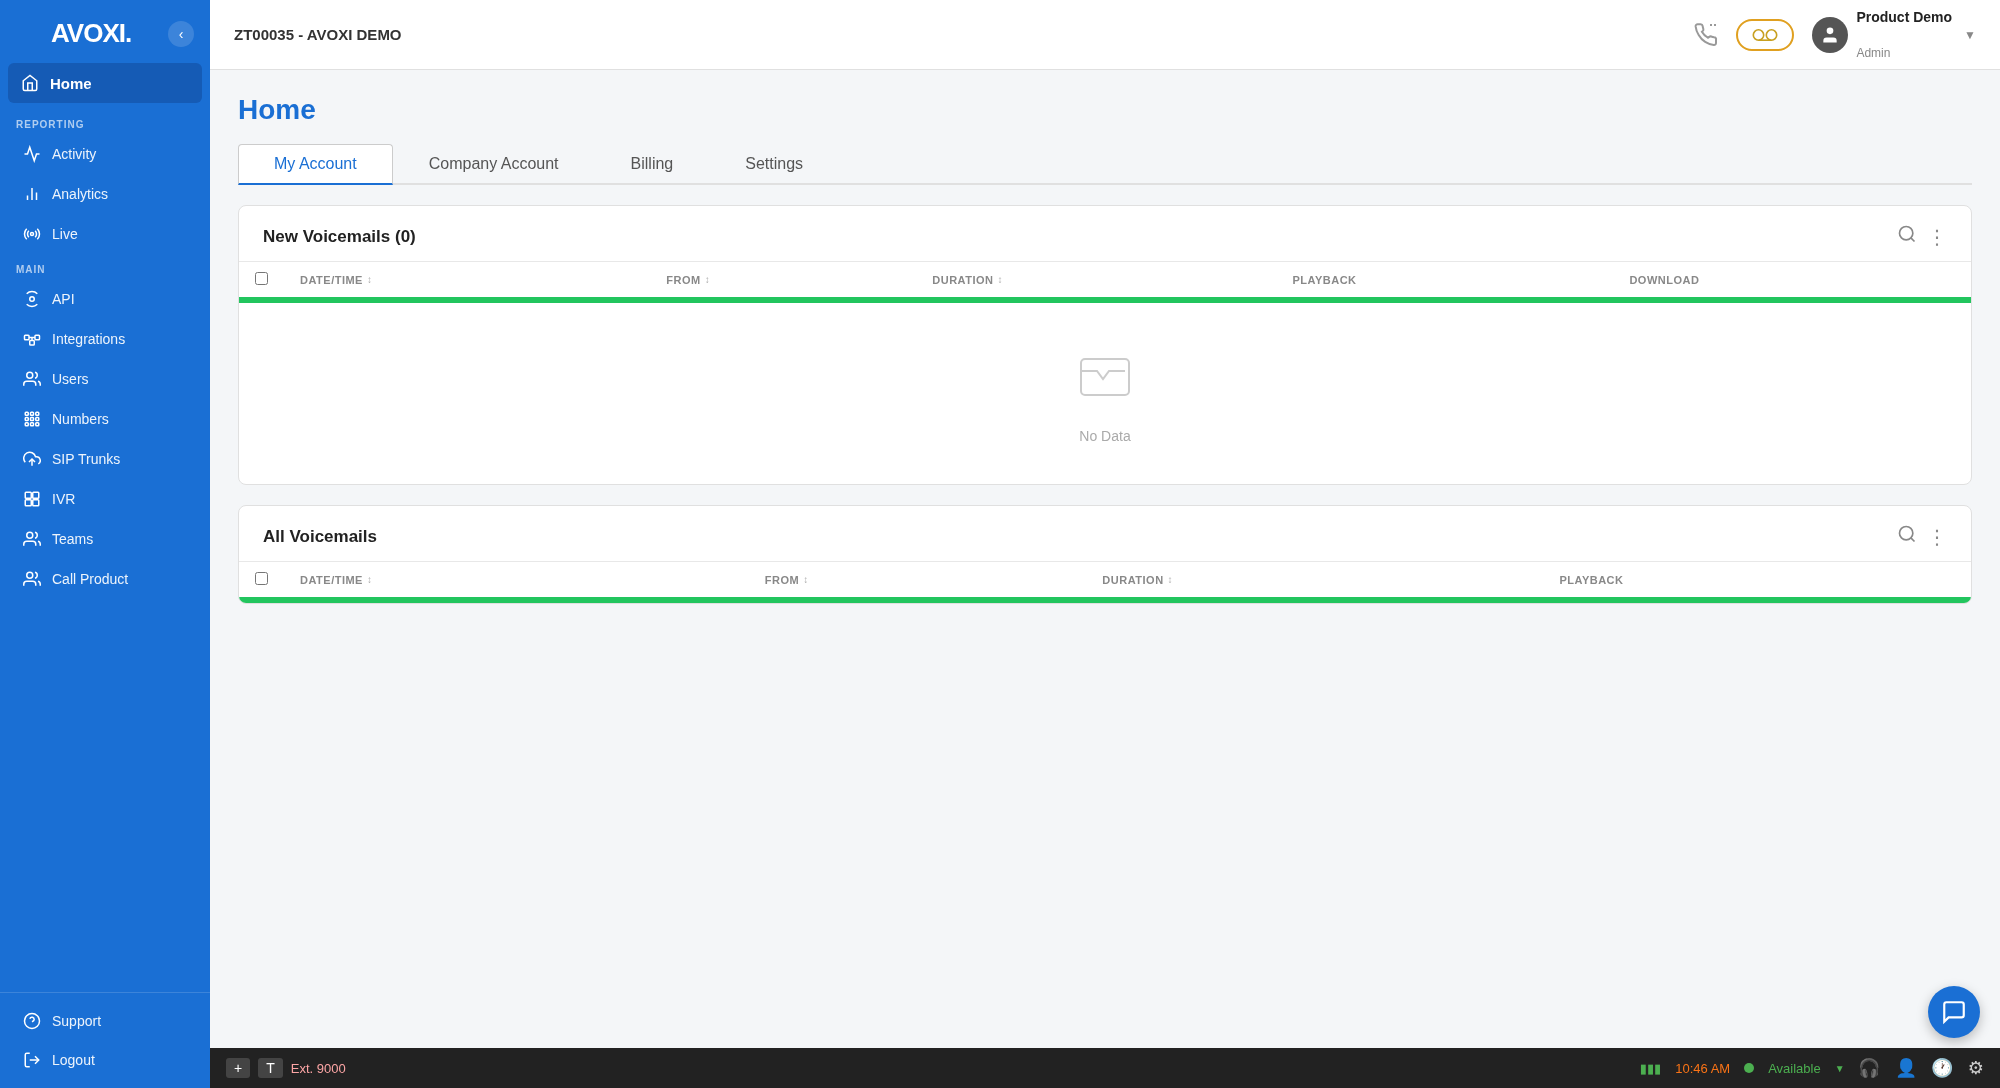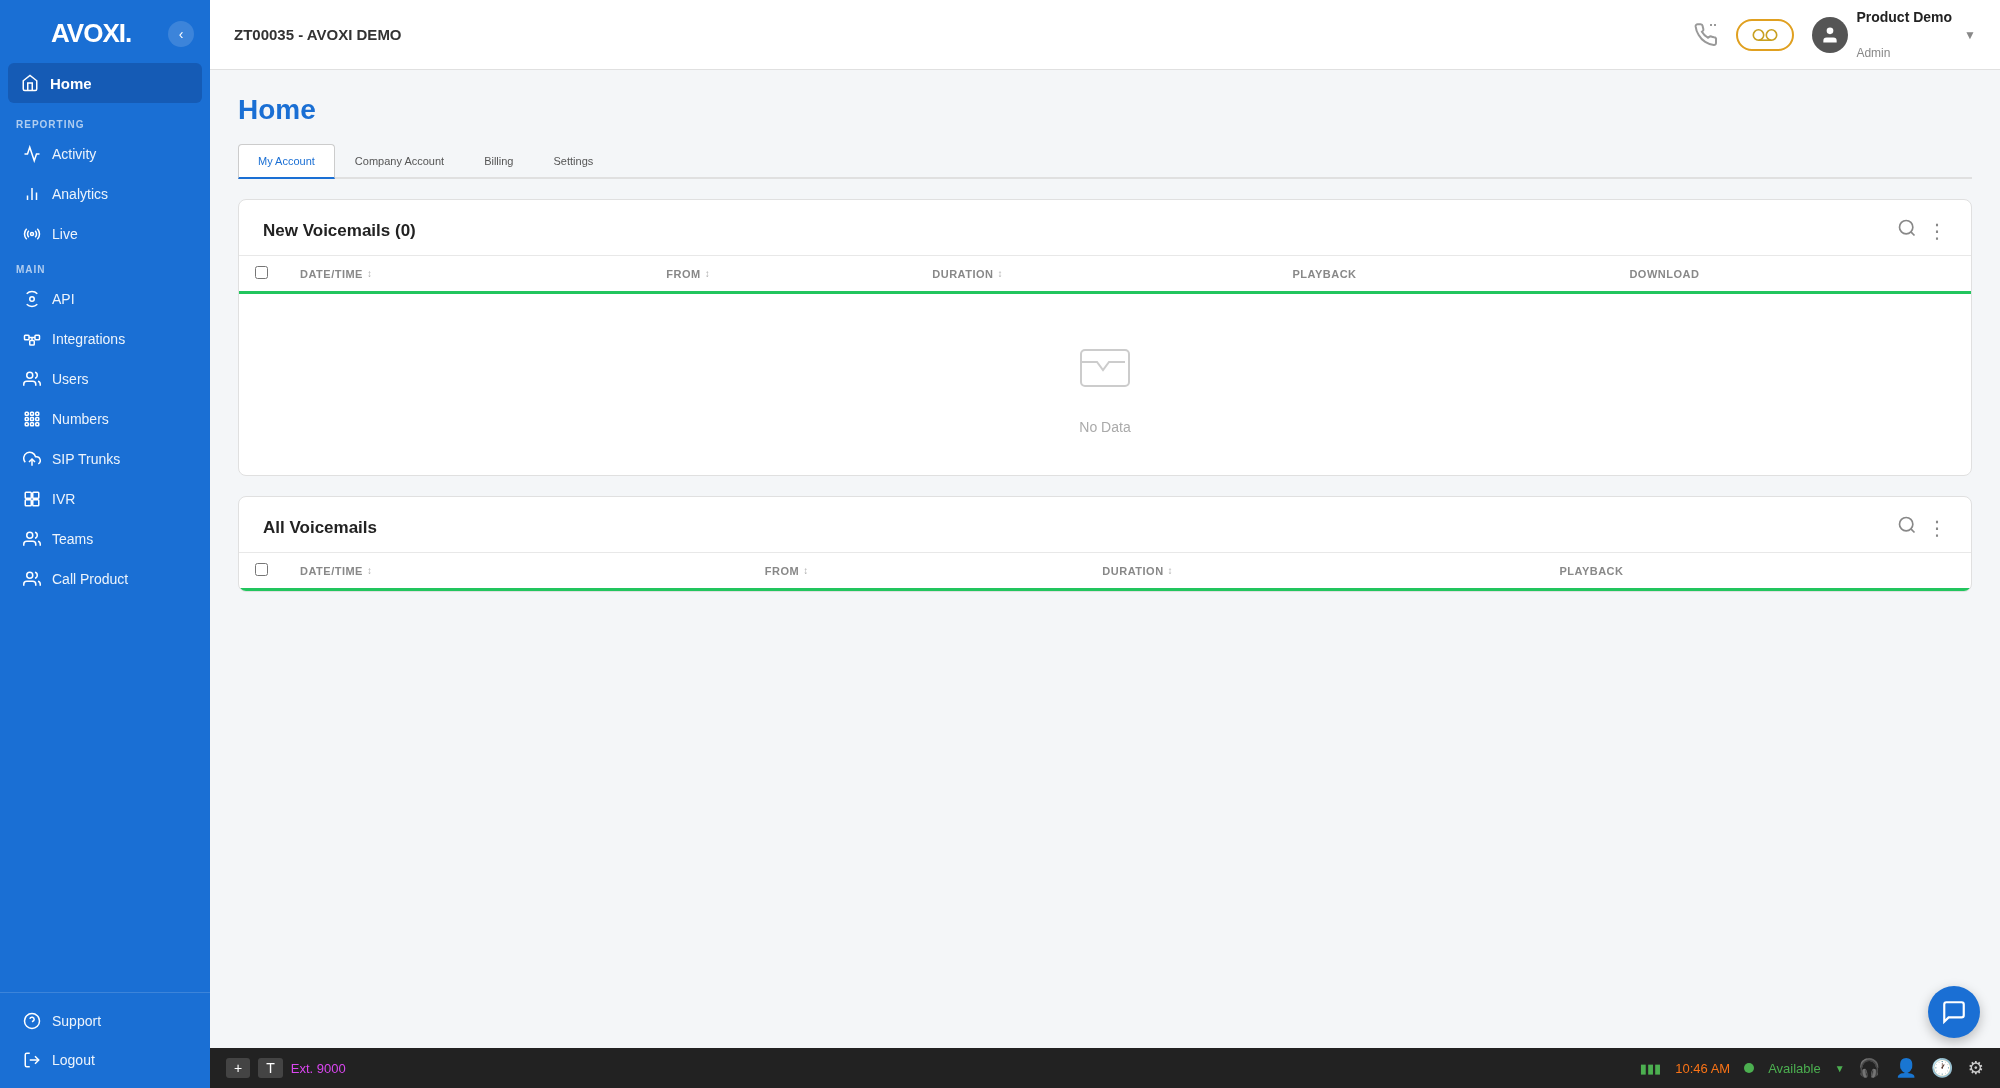--- a/index.html
+++ b/index.html
@@ -173,23 +173,23 @@
       margin-bottom: 18px;
     }
 
     
     .tabs {
       display: flex;
       border-bottom: 2px solid #e0e0e0;
       margin-bottom: 20px;
     }
     .tab {
-      padding: 10px 19px;
-      cursor: pointer;
-      font-size: 11px;
+      padding: 10px 35px;
+      cursor: pointer;
+      font-size: 16px;
       color: #555;
       border-bottom: 2px solid transparent;
       margin-bottom: -2px;
       background: none;
       border-top: 1px solid transparent;
       border-left: 1px solid transparent;
       border-right: 1px solid transparent;
     }
     .tab.active {
       color: #1a6fd4;
@@ -273,21 +273,21 @@
     
     .table-wrap { overflow-x: auto; }
     table { width: 100%; border-collapse: collapse; }
     thead tr th {
       text-align: left;
       padding: 10px 16px;
       font-size: 11px;
       font-weight: 700;
       color: #888;
       letter-spacing: 0.5px;
-      border-bottom: 3px solid #22c55e;
+      border-bottom: 6px solid #22c55e;
     }
     .th-sortable { display: flex; align-items: center; gap: 4px; }
     .sort-icon { font-size: 10px; color: #aaa; }
     .checkbox-th { width: 40px; }
     .empty-state {
       display: flex;
       flex-direction: column;
       align-items: center;
       justify-content: center;
       padding: 40px;
@@ -665,21 +665,21 @@
         </div>
 
       </div>
     </div>
   </div>
 
   <div class="bottom-bar">
     <div class="bottom-bar-left">
       <button style="background:#444;border:none;color:white;padding:2px 8px;border-radius:3px;cursor:pointer;font-size:14px;">+</button>
       <button style="background:#444;border:none;color:white;padding:2px 8px;border-radius:3px;cursor:pointer;font-size:14px;">T</button>
-      <span style="color:#d946ef;">Ext. 9000</span>
+      <span style="color:#fca5a5;">Ext. 9000</span>
     </div>
     <div class="bottom-bar-right">
       <span class="signal-icon">▮▮▮</span>
       <span style="color:#f97316;">10:46 AM</span>
       <span class="status-dot"></span>
       <button style="background:none;border:none;color:#4caf50;cursor:pointer;font-size:13px;">Available</button>
       <span style="color:#4caf50;font-size:10px;">▼</span>
       <button style="background:none;border:none;color:#ccc;cursor:pointer;font-size:18px;">🎧</button>
       <button style="background:none;border:none;color:#ccc;cursor:pointer;font-size:18px;">👤</button>
       <button style="background:none;border:none;color:#ccc;cursor:pointer;font-size:18px;">🕐</button>

